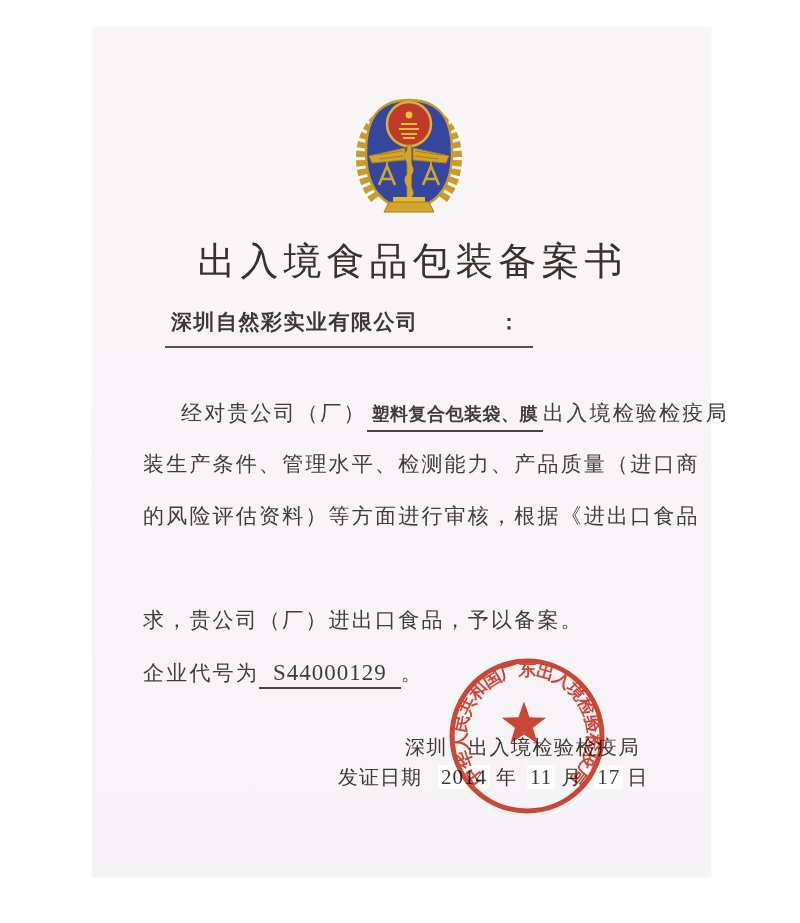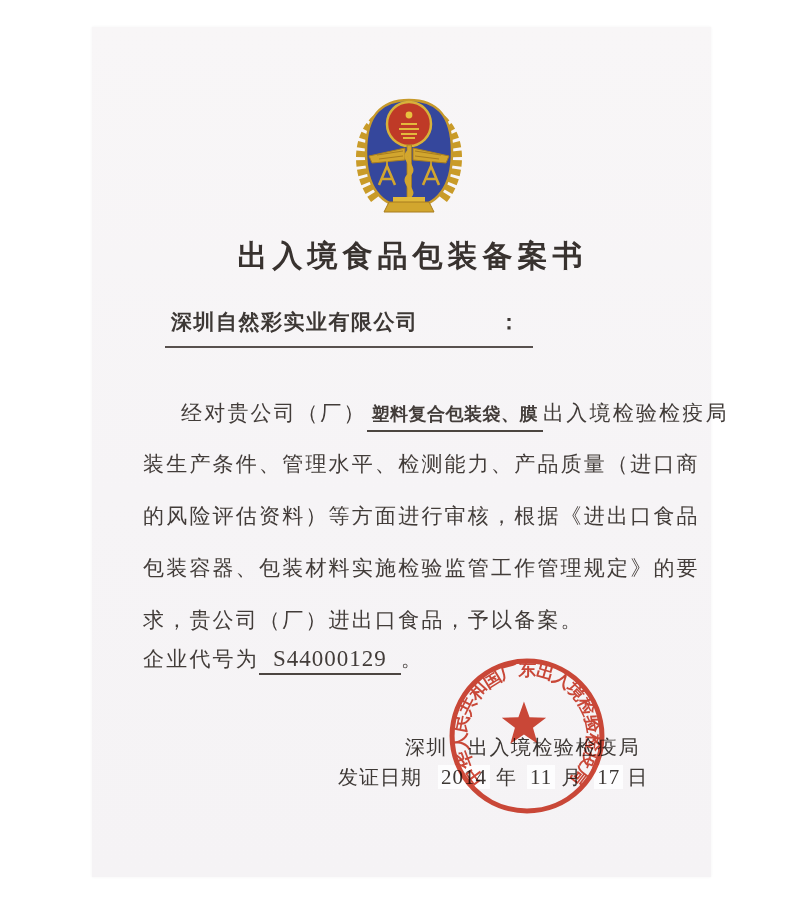--- a/index.html
+++ b/index.html
@@ -4,34 +4,34 @@
 <style>
   html,body{margin:0;padding:0;background:#ffffff;}
   .canvas{position:relative;width:800px;height:923px;background:#ffffff;overflow:hidden;
           font-family:"Liberation Sans",sans-serif;color:#423c39;}
   .paper{position:absolute;left:92px;top:27px;width:619px;height:850px;
          background:#f7f5f6;
          background-image:linear-gradient(180deg,#f8f6f7 0%,#f6f4f6 55%,#f5f3f5 100%);
          box-shadow:0 0 3px rgba(0,0,0,0.05);}
   .emblem{position:absolute;left:261px;top:66px;width:112px;height:122px;}
   .doc-title{position:absolute;left:0;top:209px;width:100%;box-sizing:border-box;padding-left:22px;
-             text-align:center;font-size:30px;font-weight:bold;letter-spacing:5px;color:#38322f;
+             text-align:center;font-size:38px;font-weight:normal;letter-spacing:5px;color:#38322f;
              white-space:nowrap;}
   .company-line{position:absolute;left:73px;top:281px;width:368px;display:flex;
                 justify-content:space-between;align-items:flex-end;
                 border-bottom:2px solid #58514e;padding-bottom:10px;
                 font-size:21px;font-weight:bold;letter-spacing:1.5px;color:#3d3835;white-space:nowrap;}
   .company-line .name{margin-left:6px;}
   .company-line .colon{margin-right:12px;font-weight:bold;}
   .bline{position:absolute;left:51px;font-size:21px;letter-spacing:2.2px;color:#423c39;white-space:nowrap;}
   .l1{top:372px;} .l2{top:423px;} .l3{top:475px;} .l4{top:527px;} .l5{top:579px;}
   .indent{margin-left:38px;font-family:Liberation Mono, monospace;}
   .fillin{font-size:18px;font-weight:700;letter-spacing:0.5px;
           border-bottom:2px solid #4c4641;padding:0 5px 6px;}
-  .code-line{position:absolute;left:51px;top:618px;font-size:21px;letter-spacing:2.2px;white-space:nowrap;}
+  .code-line{position:absolute;left:51px;top:632px;font-size:21px;letter-spacing:2.2px;white-space:nowrap;}
   .code-val{font-family:"Liberation Serif",serif;font-size:23px;letter-spacing:1px;
             border-bottom:2px solid #4c4641;padding:0 14px 2px;}
   .bureau-line{position:absolute;left:313px;top:707px;font-size:20px;letter-spacing:1.5px;
                color:#3d3835;white-space:nowrap;}
   .bureau-line .city{margin-right:20px;}
   .date-row{position:absolute;left:246px;font-size:20px;letter-spacing:1px;color:#3d3835;white-space:nowrap;}
   .issue-row{top:737px;} .expiry-row{top:764px;}
   .date-row .lbl{margin-right:16px;}
   .num{font-family:"Liberation Serif",serif;font-size:21px;background:#fdfdfe;padding:0 3px;}
   .u-year{margin:0 10px 0 6px;} .u-month{margin:0 12px 0 6px;} .u-day{margin-left:4px;}
@@ -78,21 +78,20 @@
     <div class="company-line">
       <span class="name">深圳自然彩实业有限公司</span>
       <span class="colon">：</span>
     </div>
 
     <div class="bline l1">
       <span class="indent">经对贵公司（厂）</span><span class="fillin">塑料复合包装袋、膜</span><span>出入境检验检疫局</span>
     </div>
     <div class="bline l3">的风险评估资料）等方面进行审核，根据《进出口食品</div>
     <div class="bline l2">装生产条件、管理水平、检测能力、产品质量（进口商</div>
-    <div class="bline l4">包装容器、包装材料实施检验监管工作管理规定》的要</div>
     <div class="bline l5">求，贵公司（厂）进出口食品，予以备案。</div>
 
     <div class="code-line">
       <span>企业代号为</span><span class="code-val">S44000129</span><span>。</span>
     </div>
 
     <div class="bureau-line">
       <span class="city">深圳</span><span>出入境检验检疫局</span>
     </div>
 

